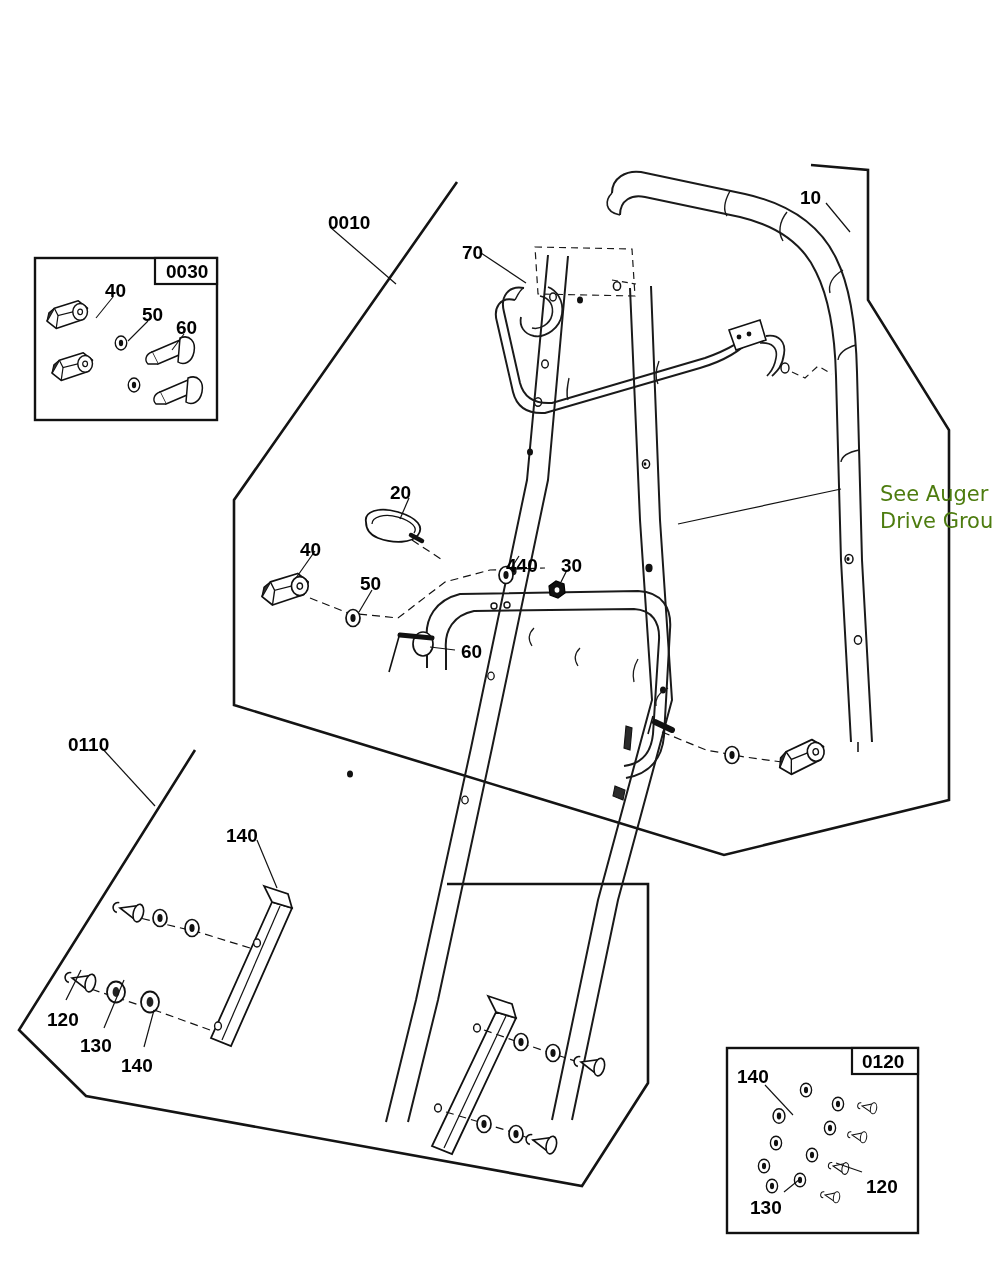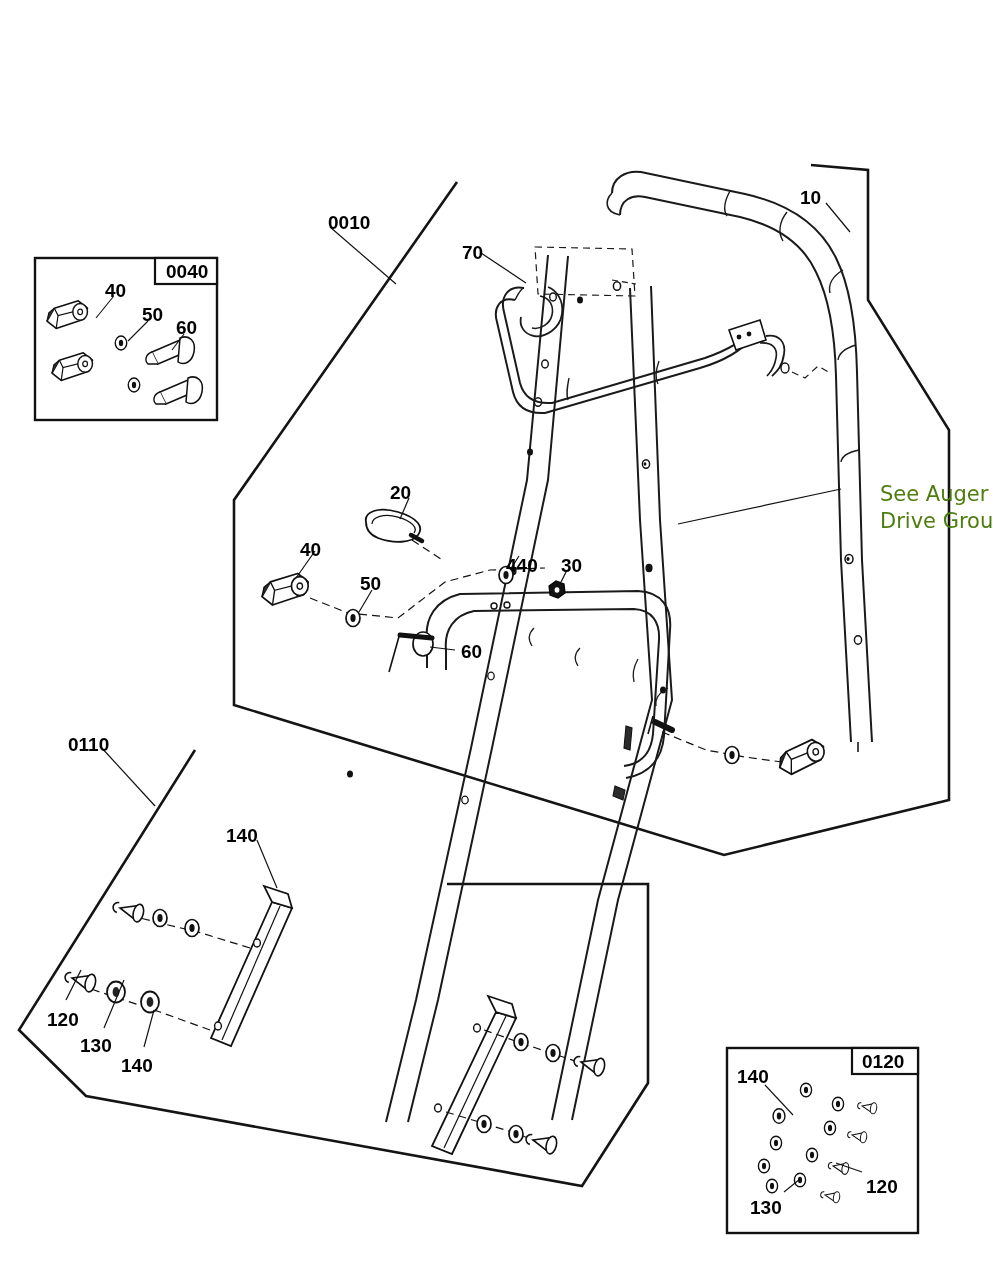--- a/index.html
+++ b/index.html
@@ -353,19 +353,19 @@
 <div class="lbl" style="left:121px;top:1056px;">140</div>
 
 <div class="lbl" style="left:105px;top:281px;">40</div>
 <div class="lbl" style="left:142px;top:305px;">50</div>
 <div class="lbl" style="left:176px;top:318px;">60</div>
 
 <div class="lbl" style="left:737px;top:1067px;">140</div>
 <div class="lbl" style="left:866px;top:1177px;">120</div>
 <div class="lbl" style="left:750px;top:1198px;">130</div>
 
-<div class="boxcap" style="left:166px;top:261px;">0040</div>
+<div class="boxcap" style="left:166px;top:261px;">0030</div>
 <div class="boxcap" style="left:862px;top:1051px;">0120</div>
 
 <div class="note" style="left:840px;top:481px;">See Auger
 Drive Group</div>
 
 </div>
 
 </body></html>

